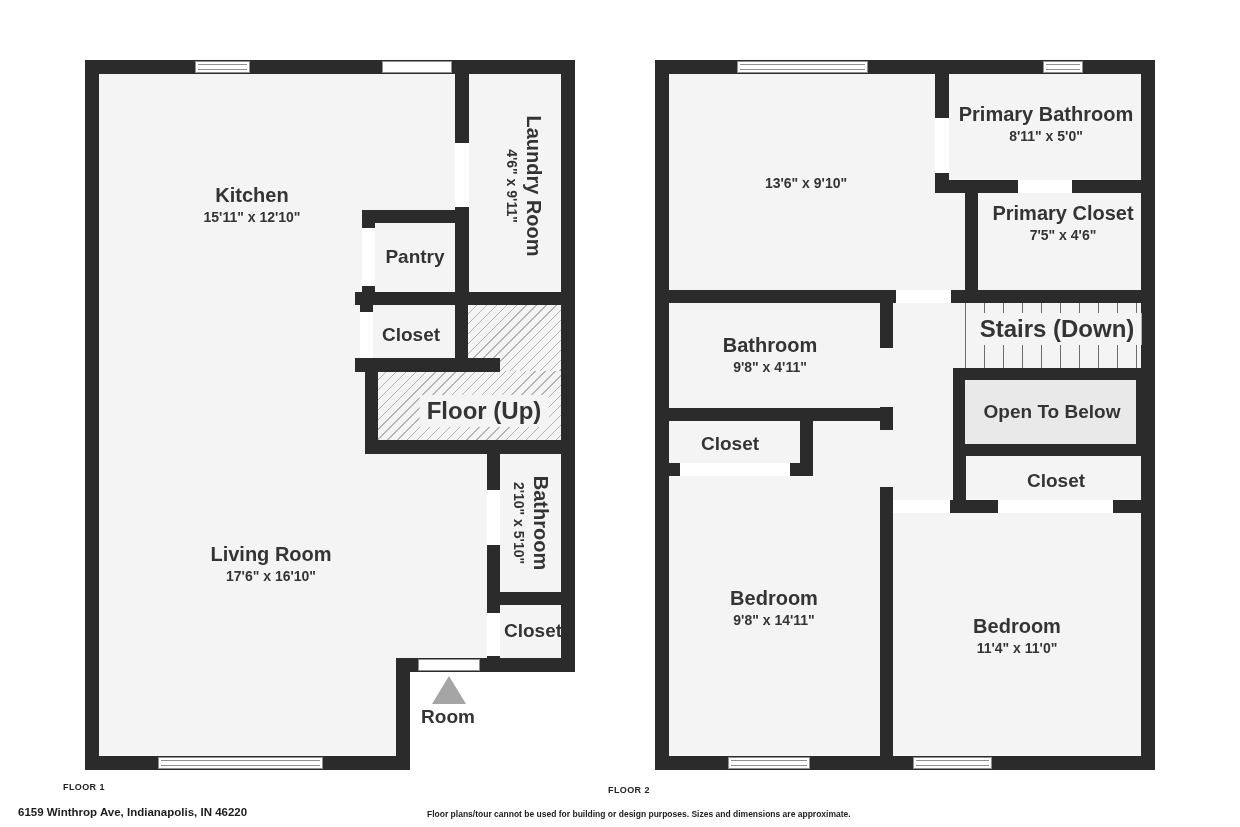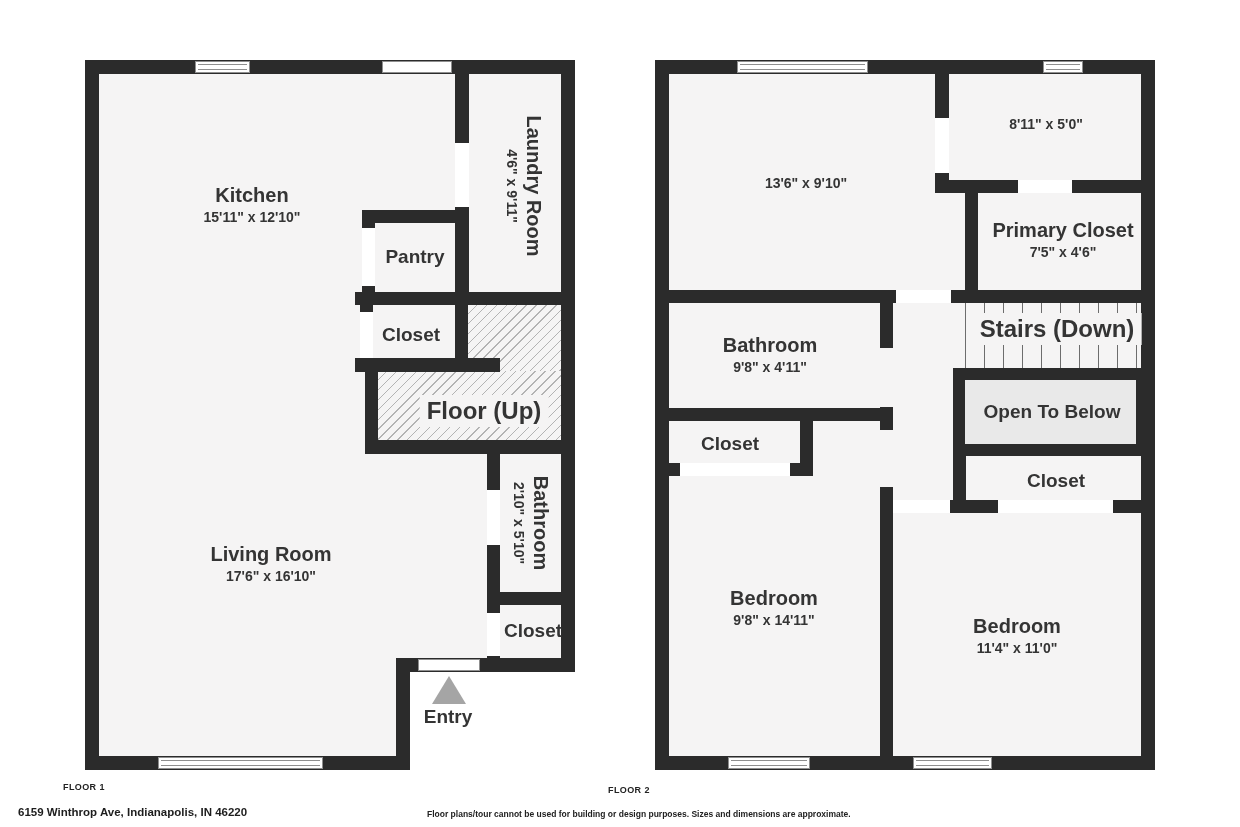--- a/index.html
+++ b/index.html
@@ -111,21 +111,21 @@
       <div class="dims">17'6" x 16'10"</div>
     </div>
     <div class="lbl rot" style="left:531px;top:523px">
       <div class="name">Bathroom</div>
       <div class="dims">2'10" x 5'10"</div>
     </div>
     <div class="lbl sm" style="left:533px;top:631px">
       <div class="name">Closet</div>
     </div>
     <div class="lbl sm" style="left:448px;top:717px">
-      <div class="name">Entry</div>
+      <div class="name">Room</div>
     </div>
   </div>
 
   <div>
 
     <div class="floor" style="left:655px;top:60px;width:500px;height:710px"></div>
 
     <div class="treads" style="left:965px;top:303px;width:176px;height:65px"></div>
 
     <div class="wall" style="left:655px;top:60px;width:500px;height:14px"></div>
@@ -157,23 +157,24 @@
 
     <div class="window sash" style="left:737px;top:61px;width:131px;height:12px"></div>
     <div class="window sash" style="left:1043px;top:61px;width:40px;height:12px"></div>
     <div class="window sash" style="left:728px;top:757px;width:82px;height:12px"></div>
     <div class="window sash" style="left:913px;top:757px;width:79px;height:12px"></div>
 
     <div class="lbl" style="left:806px;top:183px">
       <div class="dims">13'6" x 9'10"</div>
     </div>
     <div class="lbl" style="left:1046px;top:124px">
+      <div class="name">Primary Bathroom</div>
       <div class="dims">8'11" x 5'0"</div>
     </div>
-    <div class="lbl" style="left:1063px;top:240px">
+    <div class="lbl" style="left:1063px;top:223px">
       <div class="name">Primary Closet</div>
       <div class="dims">7'5" x 4'6"</div>
     </div>
     <div class="lbl" style="left:770px;top:355px">
       <div class="name">Bathroom</div>
       <div class="dims">9'8" x 4'11"</div>
     </div>
     <div class="lbl stairs" style="left:1057px;top:329px">
       <div class="name">Stairs (Down)</div>
     </div>

